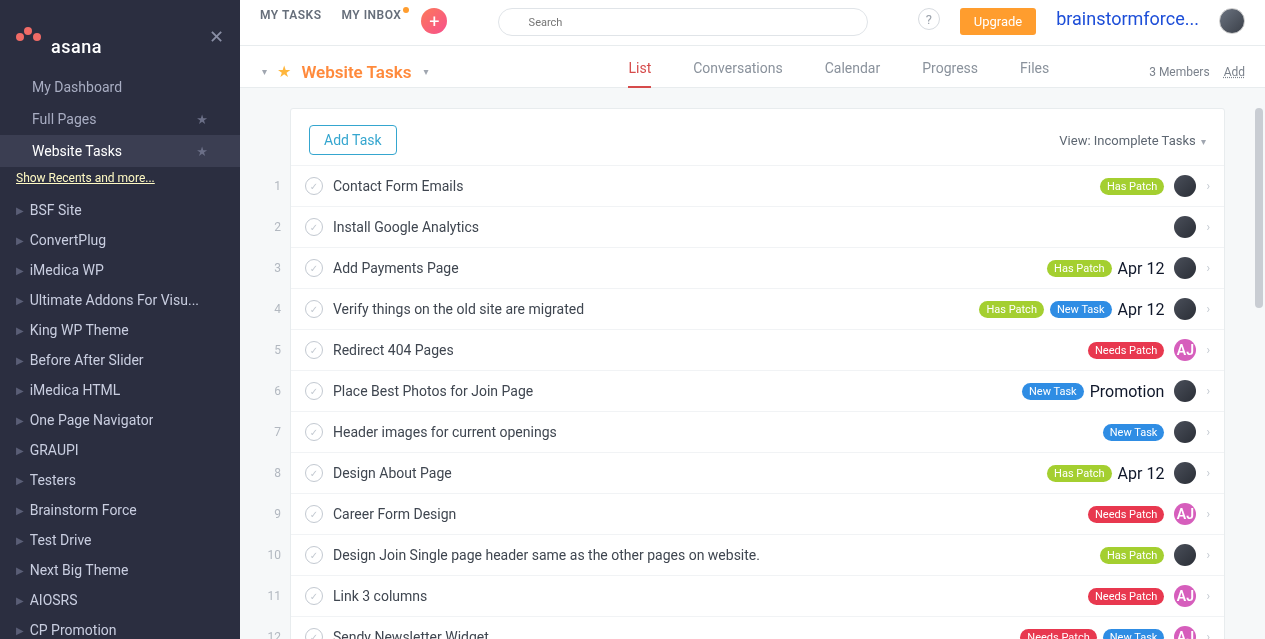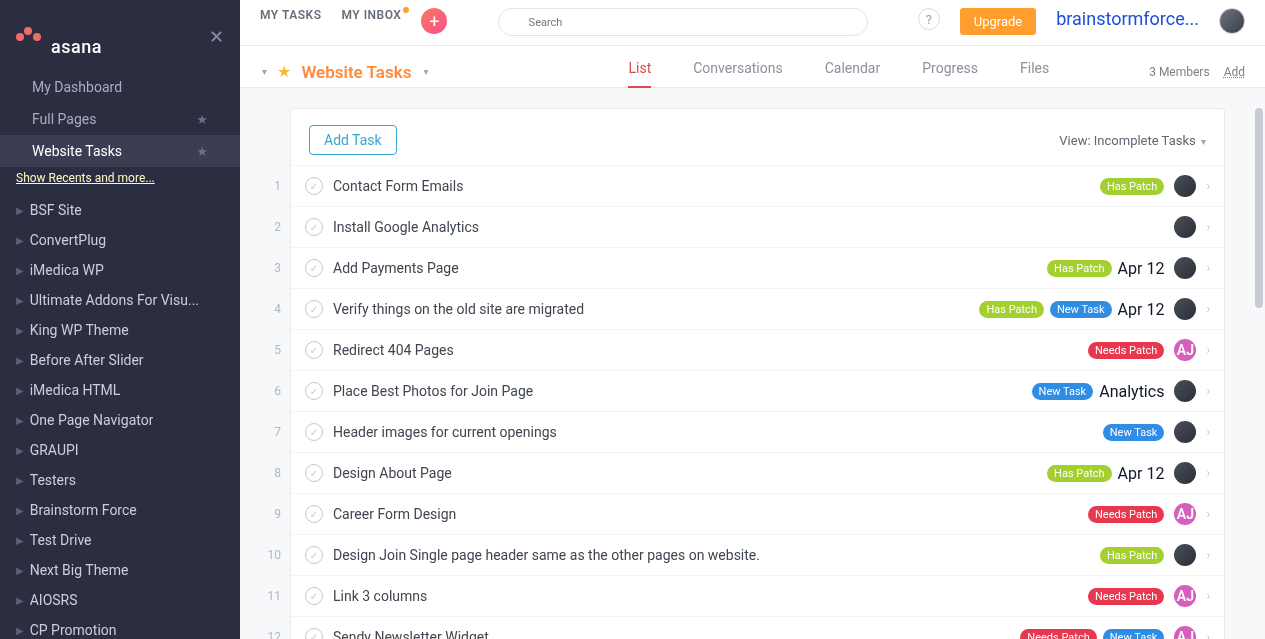--- a/index.html
+++ b/index.html
@@ -262,21 +262,21 @@
               <span class="chev-r">›</span>
             </div>
           </div>
           <div class="task-row">
             <div class="row-wrap">
               <span class="rownum">6</span>
               <span class="check">✓</span>
               <span class="task-name">Place Best Photos for Join Page</span>
               <div class="tags">
                 <span class="tag blue">New Task</span>
-                <span class="due">Analytics</span>
+                <span class="due">Promotion</span>
               </div>
               <div class="av-sm dark"></div>
               <span class="chev-r">›</span>
             </div>
           </div>
           <div class="task-row">
             <div class="row-wrap">
               <span class="rownum">7</span>
               <span class="check">✓</span>
               <span class="task-name">Header images for current openings</span>

